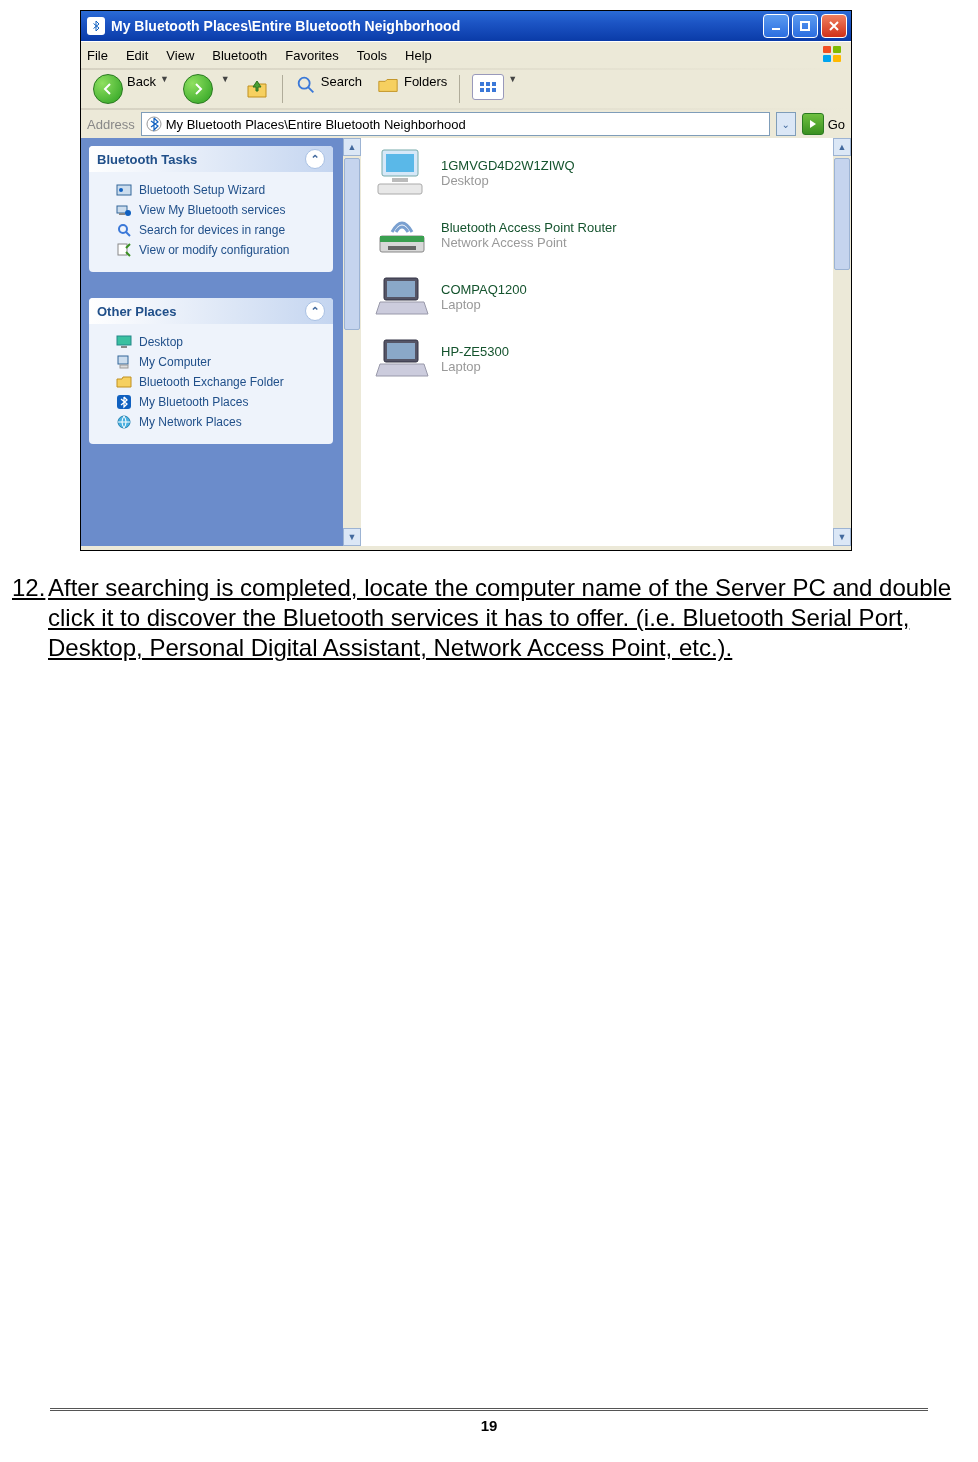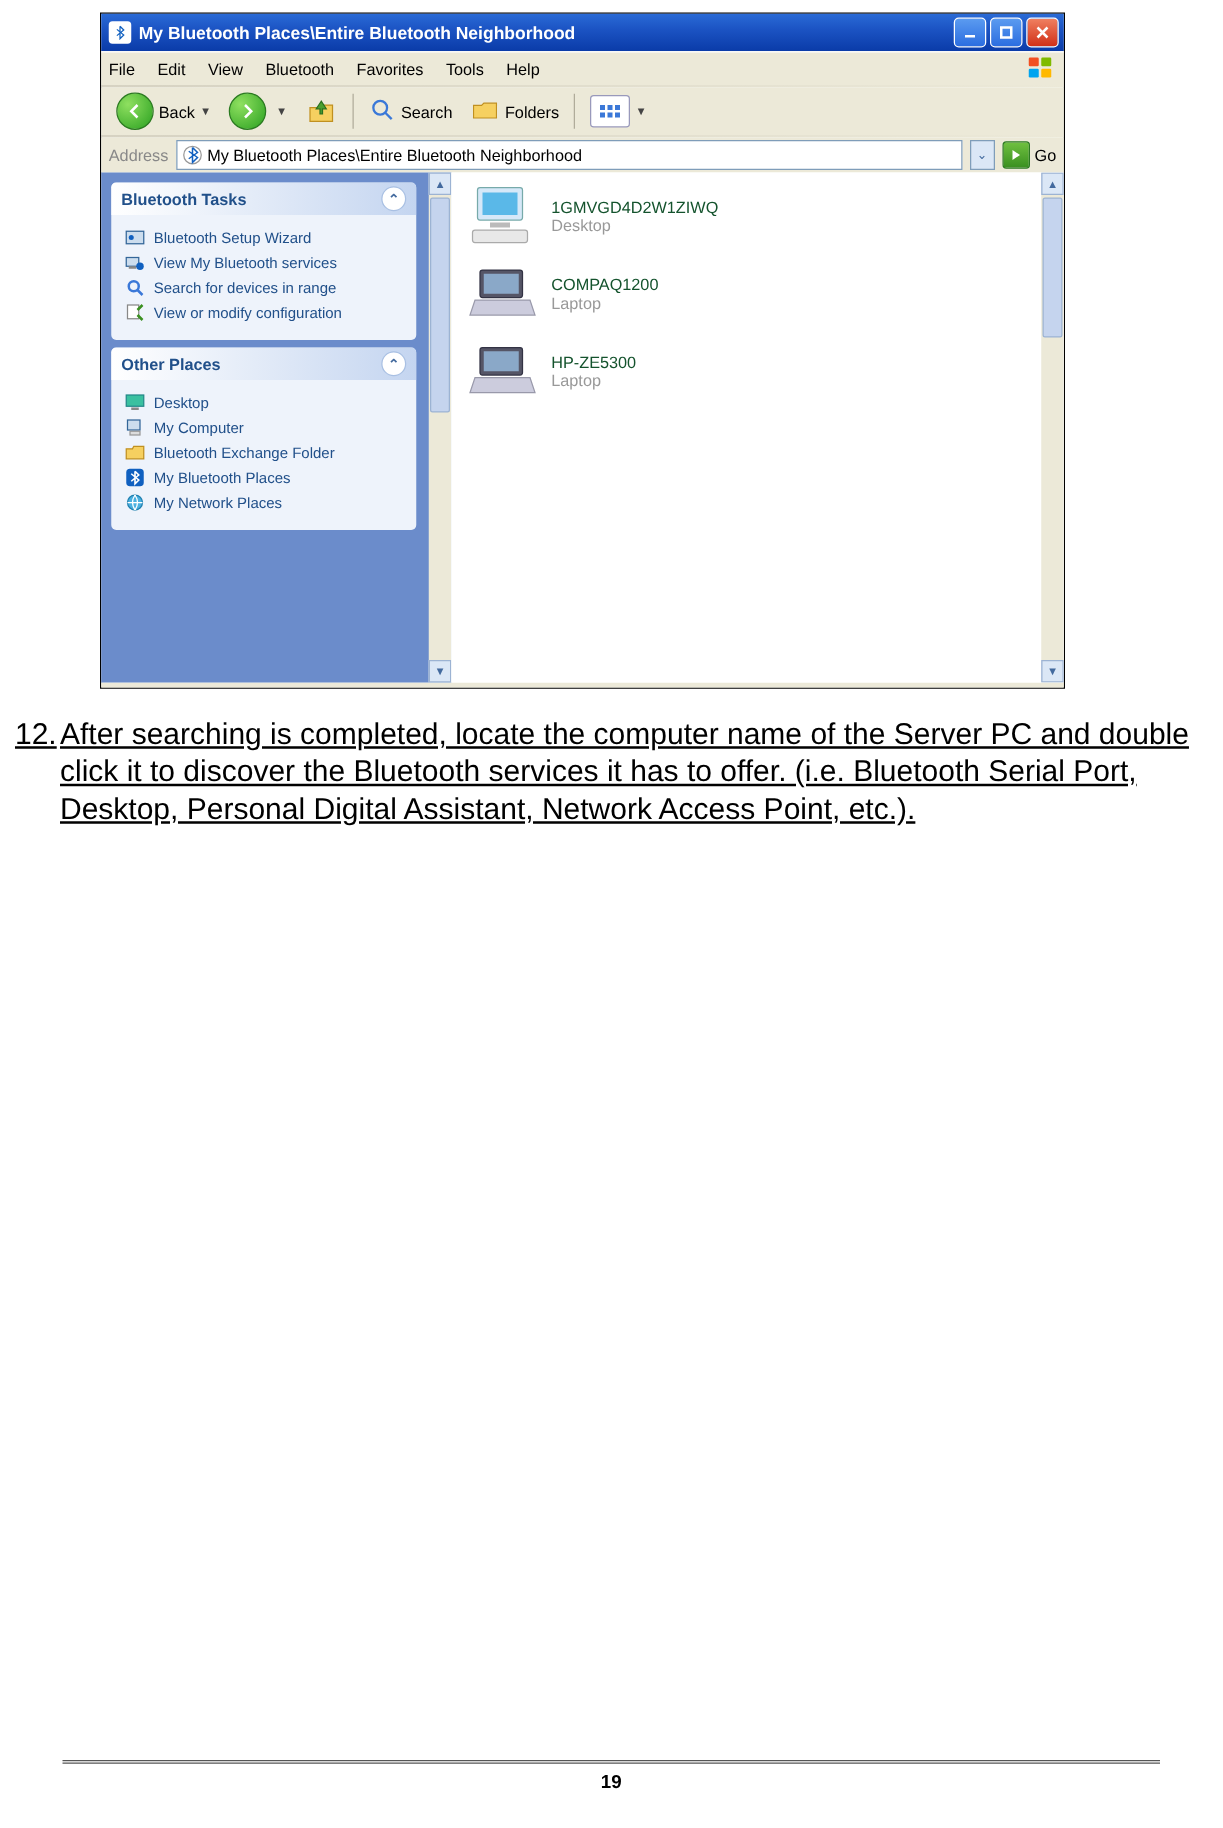--- a/index.html
+++ b/index.html
@@ -46,21 +46,21 @@
   .xp-logo{margin-left:auto;width:36px;height:22px;display:flex;align-items:center;justify-content:center;}
   .xp-logo .flag{width:20px;height:18px;position:relative;}
   .xp-logo .flag div{position:absolute;width:8px;height:7px;border-radius:1px;}
   .xp-logo .r{background:#f25022;top:0;left:0;}
   .xp-logo .g{background:#7fba00;top:0;left:10px;}
   .xp-logo .b{background:#00a4ef;top:9px;left:0;}
   .xp-logo .y{background:#ffb900;top:9px;left:10px;}
   .row-sep{height:2px;background:linear-gradient(to right,#d6d2c2,#ece9d8);}
   
   .toolbar{height:38px;background:#ece9d8;display:flex;align-items:center;padding:0 6px;gap:2px;font-family:Tahoma,Arial;font-size:13px;}
-  .tbtn{height:30px;display:flex;align-items:center;padding:0 6px;border-radius:3px;}
+  .tbtn{height:30px;display:flex;padding:0 6px;border-radius:3px;}
   .circ{width:28px;height:28px;border-radius:50%;display:flex;align-items:center;justify-content:center;margin-right:4px;}
   .circ.green{background:radial-gradient(circle at 30% 30%, #8fe060, #2aa020);border:1px solid #2a7a20;}
   .circ svg{width:16px;height:16px;}
   .dd-arrow{margin-left:4px;font-size:9px;color:#444;}
   .tdiv{width:1px;height:28px;background:#b0ac9a;margin:0 4px;}
   .folder-up{width:26px;height:26px;display:flex;align-items:center;justify-content:center;}
   .folder-up svg{width:24px;height:24px;}
   .search-ico svg{width:22px;height:22px;}
   .folders-ico svg{width:24px;height:22px;}
   .views-ico{width:30px;height:24px;border:1px solid #99b;border-radius:3px;background:#fff;display:flex;align-items:center;justify-content:center;}
@@ -75,24 +75,24 @@
   .go-btn{height:22px;display:flex;align-items:center;gap:4px;}
   .go-sq{width:20px;height:20px;background:linear-gradient(#6fc040,#3a9020);border:1px solid #2a7a20;border-radius:3px;display:flex;align-items:center;justify-content:center;}
   .go-sq svg{width:12px;height:12px;}
   
   .content{display:flex;height:408px;}
   .sidebar-col{width:280px;background:#6b8ccb;padding:8px;box-sizing:border-box;position:relative;}
   .sb-scroll{position:absolute;right:0;top:0;bottom:0;width:18px;background:#ece9d8;display:flex;flex-direction:column;align-items:center;}
   .sb-scroll .arr{width:16px;height:16px;background:#dbe7f6;border:1px solid #9cb3d3;display:flex;align-items:center;justify-content:center;color:#436a9e;font-size:9px;}
   .sb-scroll .thumb{flex:0 0 170px;width:14px;background:#c5d4ee;border:1px solid #9cb3d3;border-radius:2px;margin:2px 0;}
   .sb-scroll .track{flex:1;}
-  .panel{background:#eef3fb;width:244px;border-radius:4px;margin-bottom:6px;overflow:hidden;font-family:Tahoma,Arial;}
+  .panel{background:#eef3fb;width:244px;border-radius:4px;margin-bottom:26px;overflow:hidden;font-family:Tahoma,Arial;}
   .panel-hdr{height:26px;background:linear-gradient(to right,#fff,#c4d5f0);display:flex;align-items:center;padding:0 8px;color:#21508a;font-weight:bold;font-size:13px;}
   .panel-hdr .coll{margin-left:auto;width:18px;height:18px;border-radius:50%;background:#fff;border:1px solid #a9c0e3;display:flex;align-items:center;justify-content:center;color:#436a9e;font-size:11px;}
-  .panel-body{padding:6px 10px 10px;color:#21508a;font-size:12px;}
+  .panel-body{padding:6px 26px 10px;color:#21508a;font-size:12px;}
   .panel-body .item{display:flex;align-items:center;margin:4px 0;}
   .panel-body .item .ii{width:18px;height:16px;margin-right:6px;display:flex;align-items:center;justify-content:center;}
   .panel-body .item .ii svg{width:16px;height:16px;}
   
   .filearea{flex:1;background:#fff;position:relative;overflow:hidden;}
   .fa-scroll{position:absolute;right:0;top:0;bottom:0;width:18px;background:#ece9d8;display:flex;flex-direction:column;align-items:center;}
   .fa-scroll .arr{width:16px;height:16px;background:#dbe7f6;border:1px solid #9cb3d3;display:flex;align-items:center;justify-content:center;color:#436a9e;font-size:9px;}
   .fa-scroll .thumb{flex:0 0 110px;width:14px;background:#c5d4ee;border:1px solid #9cb3d3;border-radius:2px;margin:2px 0;}
   .fa-scroll .track{flex:1;}
   .dev{display:flex;align-items:center;margin:8px 10px;font-family:Tahoma,Arial;font-size:13px;}
@@ -369,39 +369,54 @@
             </svg>
         </div>
         <div class="txt">
           <div class="name">1GMVGD4D2W1ZIWQ</div>
           <div class="type">Desktop</div>
         </div>
       </div>
       <div class="dev">
         <div class="di">
           <svg viewBox="0 0 56 50">
-              <rect x="10" y="6" width="34" height="22" rx="2" fill="#556" stroke="#334"></rect>
-              <rect x="13" y="9" width="28" height="16" fill="#8aa8c8"></rect>
-              <path d="M6 30 L50 30 L54 42 L2 42 Z" fill="#ccd" stroke="#99a"></path>
+              <rect x="6" y="26" width="44" height="16" rx="2" fill="#d8d8d8" stroke="#888"></rect>
+              <rect x="6" y="26" width="44" height="6" fill="#3aa050"></rect>
+              <path d="M18 22 Q28 4 38 22" stroke="#7aa0d0" stroke-width="3" fill="none"></path>
+              <path d="M22 22 Q28 12 34 22" stroke="#7aa0d0" stroke-width="3" fill="none"></path>
+              <rect x="14" y="36" width="28" height="4" fill="#666"></rect>
             </svg>
         </div>
         <div class="txt">
-          <div class="name">COMPAQ1200</div>
-          <div class="type">Laptop</div>
+          <div class="name">Bluetooth Access Point Router</div>
+          <div class="type">Network Access Point</div>
         </div>
       </div>
       <div class="dev">
         <div class="di">
           <svg viewBox="0 0 56 50">
               <rect x="10" y="6" width="34" height="22" rx="2" fill="#556" stroke="#334"></rect>
               <rect x="13" y="9" width="28" height="16" fill="#8aa8c8"></rect>
               <path d="M6 30 L50 30 L54 42 L2 42 Z" fill="#ccd" stroke="#99a"></path>
             </svg>
         </div>
         <div class="txt">
+          <div class="name">COMPAQ1200</div>
+          <div class="type">Laptop</div>
+        </div>
+      </div>
+      <div class="dev">
+        <div class="di">
+          <svg viewBox="0 0 56 50">
+              <rect x="10" y="6" width="34" height="22" rx="2" fill="#556" stroke="#334"></rect>
+              <rect x="13" y="9" width="28" height="16" fill="#8aa8c8"></rect>
+              <path d="M6 30 L50 30 L54 42 L2 42 Z" fill="#ccd" stroke="#99a"></path>
+            </svg>
+        </div>
+        <div class="txt">
           <div class="name">HP-ZE5300</div>
           <div class="type">Laptop</div>
         </div>
       </div>
 
       <div class="fa-scroll">
         <div class="arr">▲</div>
         <div class="thumb"></div>
         <div class="track"></div>
         <div class="arr">▼</div>

